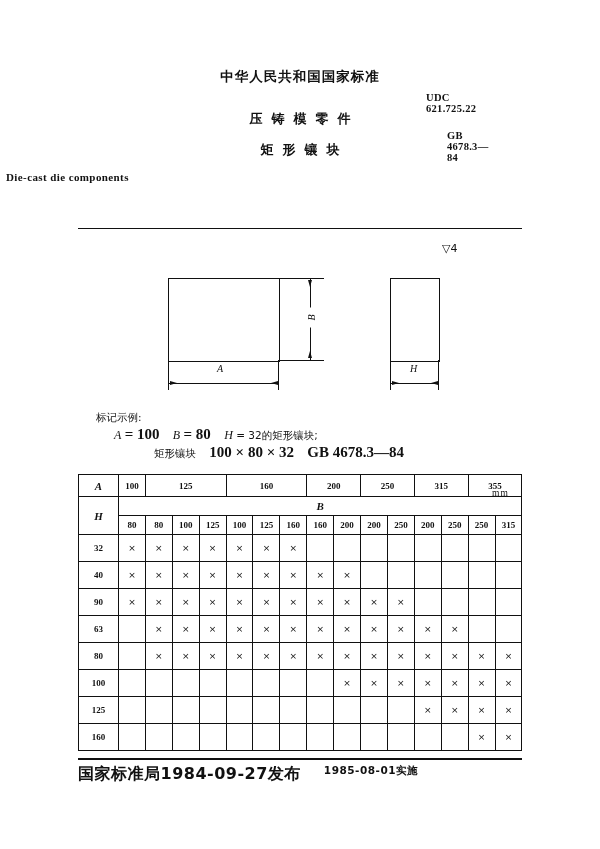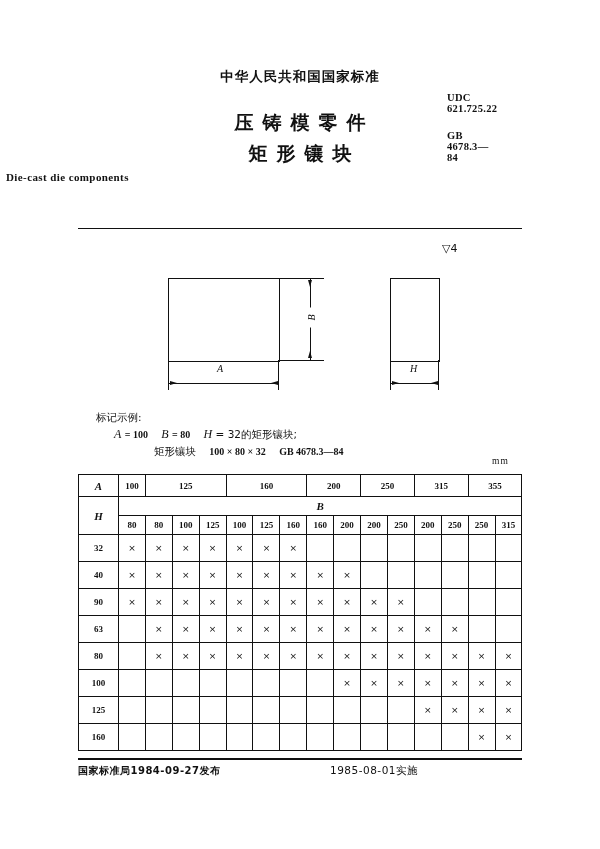--- a/index.html
+++ b/index.html
@@ -33,21 +33,21 @@
     font-size: 13.5px;
     letter-spacing: 1px;
   }
   .title-cn1, .title-cn2 {
     position: absolute;
     left: 0;
     width: 600px;
     text-align: center;
     font-family: "DejaVu Sans", sans-serif;
     font-weight: bold;
-    font-size: 19px;
+    font-size: 13px;
     letter-spacing: 9px;
     text-indent: 9px;
   }
   .title-cn1 { top: 110px; }
   .title-cn2 { top: 141px; }
   .title-en1, .title-en2 {
     position: absolute;
     left: 0;
     width: 600px;
     text-align: left;
@@ -55,21 +55,21 @@
     font-weight: bold;
     font-size: 11px;
     letter-spacing: 0.4px;
     margin-left: 6px;
   }
   .title-en1 { top: 171px; }
   .title-en2 { top: 187px; }
 
   .udc {
     position: absolute;
-    left: 447px; top: 92px;
+    left: 426px; top: 92px;
     font-family: "Liberation Serif", serif;
     font-weight: bold;
     font-size: 10.5px;
     letter-spacing: 0.3px;
   }
   .gbno {
     position: absolute;
     left: 447px; top: 130px;
     font-family: "Liberation Serif", serif;
     font-weight: bold;
@@ -146,26 +146,26 @@
   .mark-line {
     font-family: "DejaVu Sans", sans-serif;
     font-size: 10.5px;
     line-height: 17px;
     white-space: nowrap;
   }
   .mark-line.l1 { margin-left: 0; }
   .mark-line.l2 { margin-left: 18px; }
   .mark-line.l3 { margin-left: 58px; }
   .ital { font-family: "Liberation Serif", serif; font-style: italic; font-size: 12px; }
-  .num  { font-family: "Liberation Serif", serif; font-weight: bold; font-size: 10px; }
+  .num  { font-family: "Liberation Serif", serif; font-weight: bold; font-size: 15px; }
 
   
   .mm-label {
     position: absolute;
-    left: 492px; top: 456px;
+    left: 492px; top: 488px;
     font-family: "Liberation Serif", serif;
     font-size: 9.5px;
     letter-spacing: 1px;
   }
 
   table.spec {
     position: absolute;
     left: 78px; top: 474px;
     width: 444px;
     border-collapse: collapse;
@@ -211,28 +211,28 @@
     left: 78px; top: 758px;
     width: 444px;
     height: 2px;
     background: #111111;
   }
   .foot-left {
     position: absolute;
     left: 78px; top: 764px;
     font-family: "DejaVu Sans", sans-serif;
     font-weight: bold;
-    font-size: 10px;
+    font-size: 16px;
     letter-spacing: 0.5px;
   }
   .foot-right {
     position: absolute;
     right: 78px; top: 764px;
     font-family: "DejaVu Sans", sans-serif;
-    font-weight: normal;
+    font-weight: bold;
     font-size: 10.5px;
     letter-spacing: 0.5px;
   }
 </style>
 </head>
 <body>
 
 <div class="page">
 
   <div class="std-org">中华人民共和国国家标准</div>

